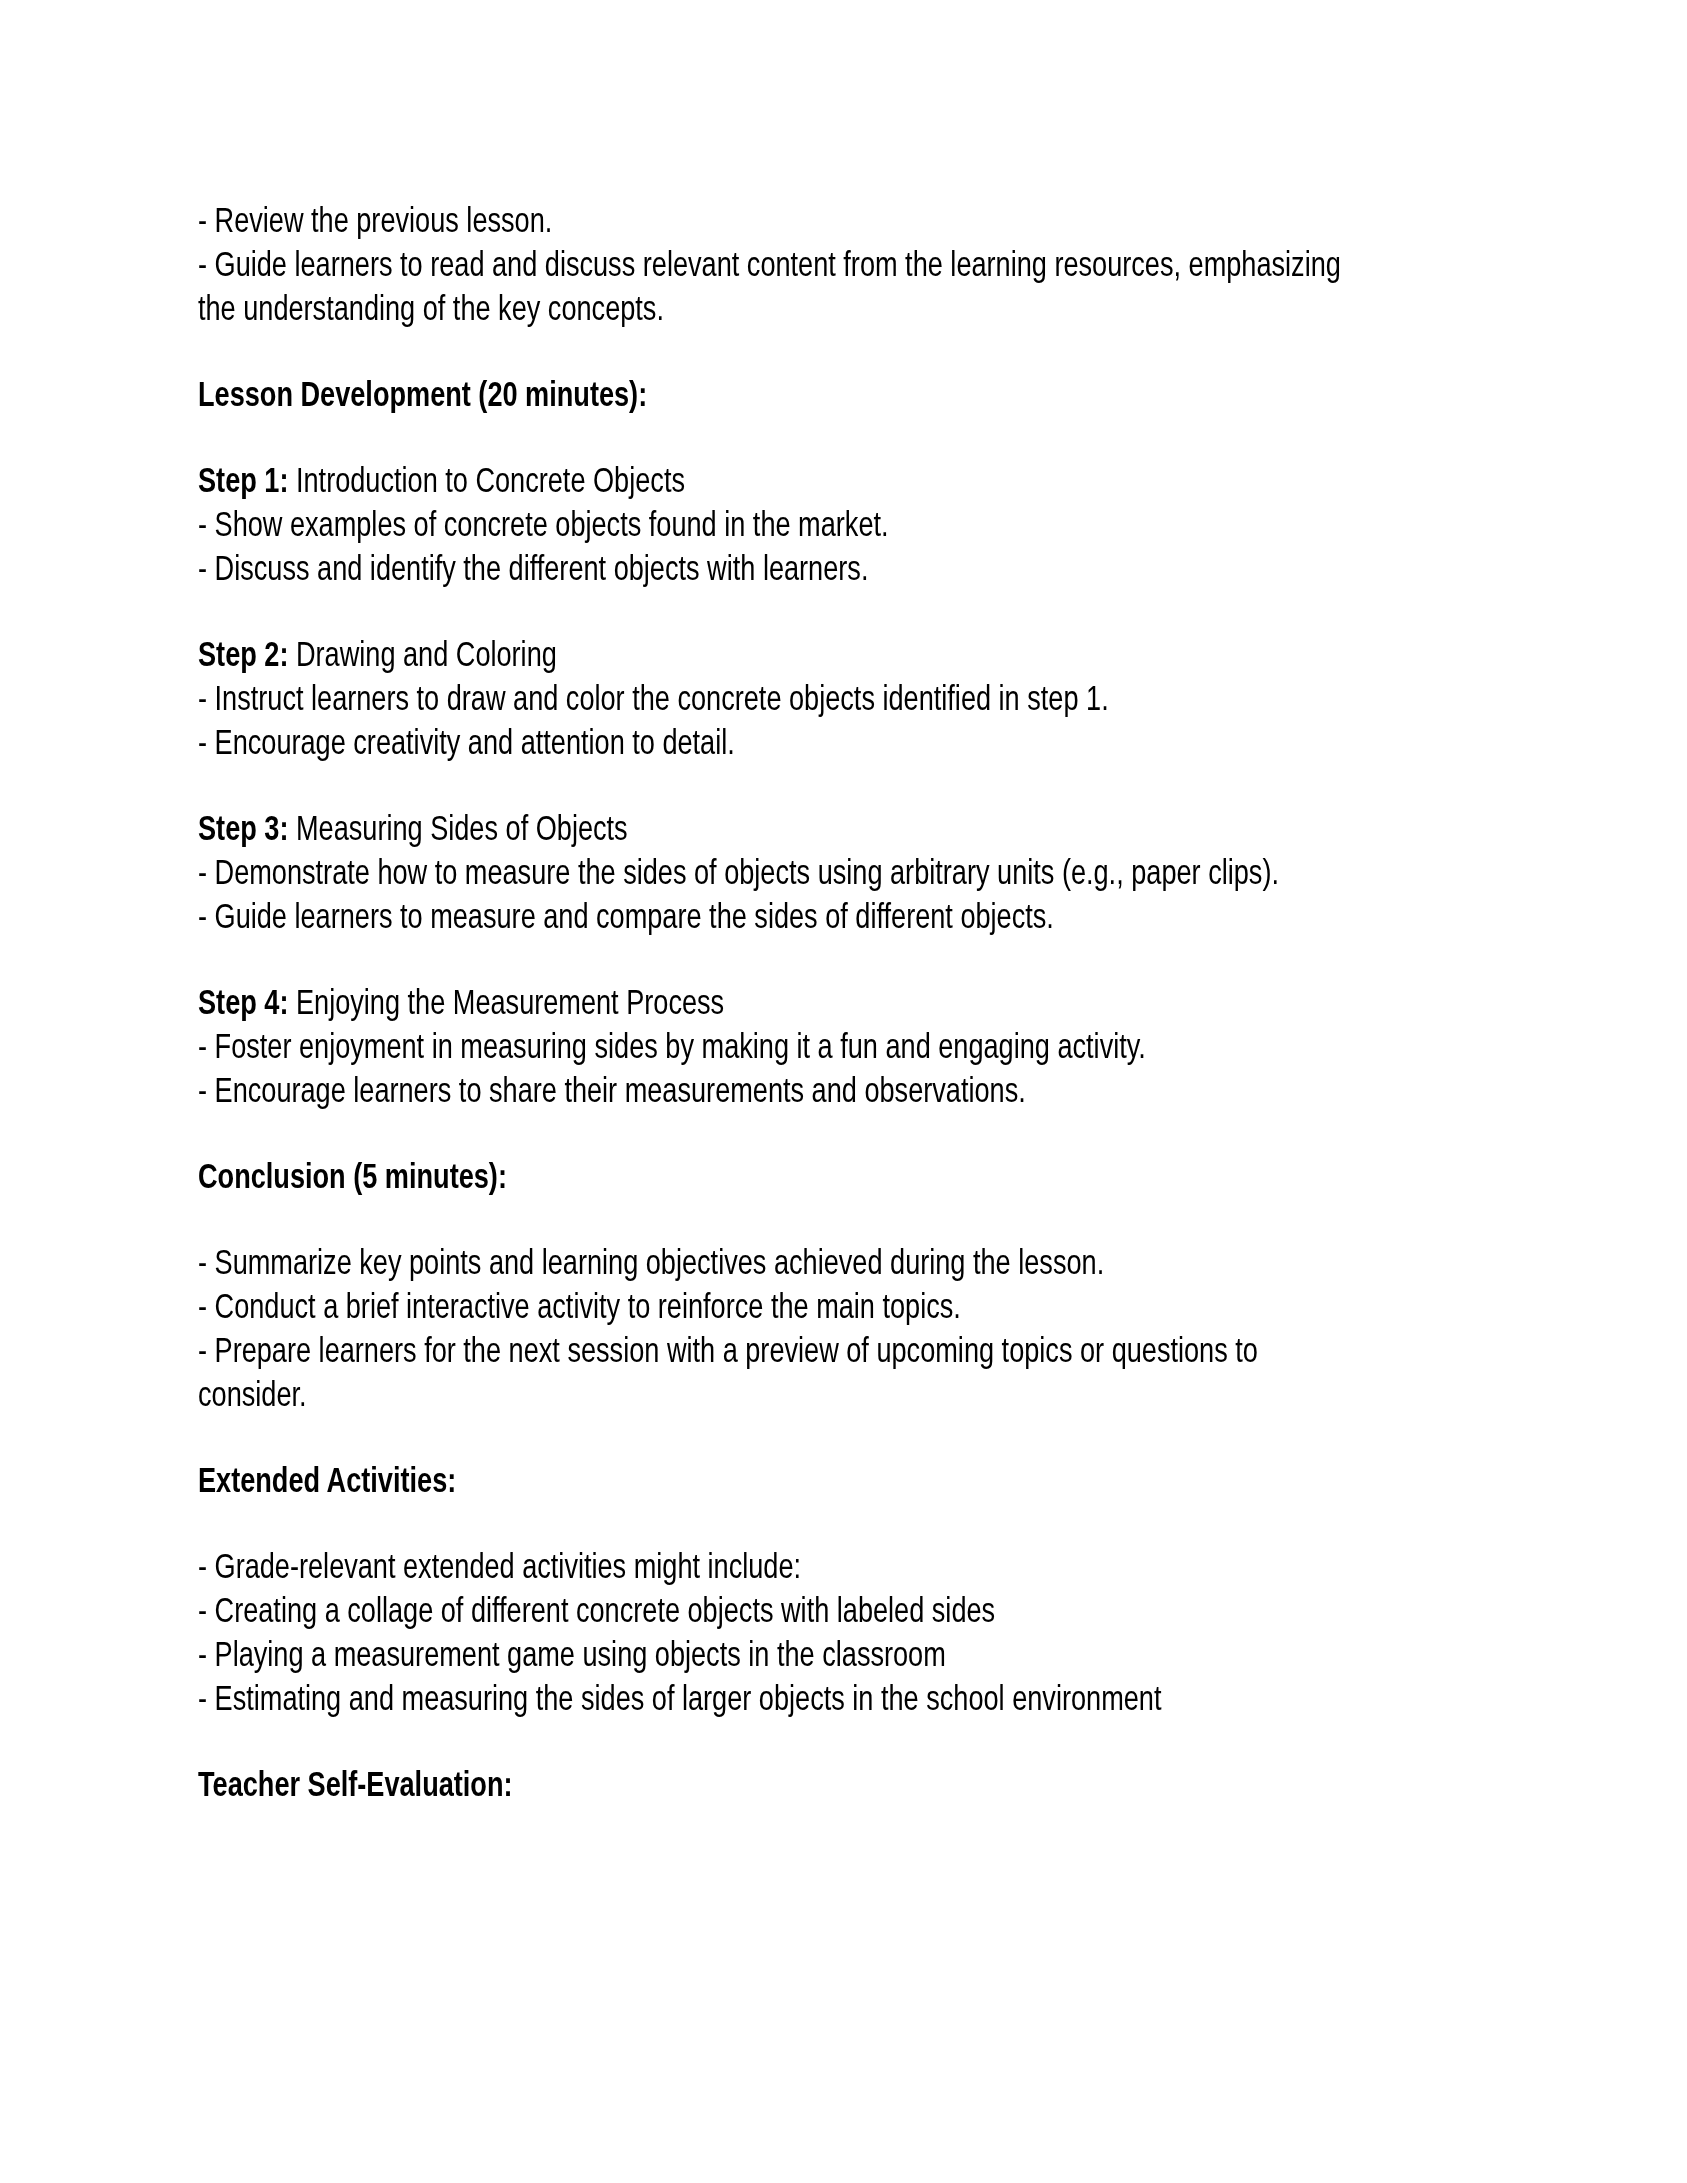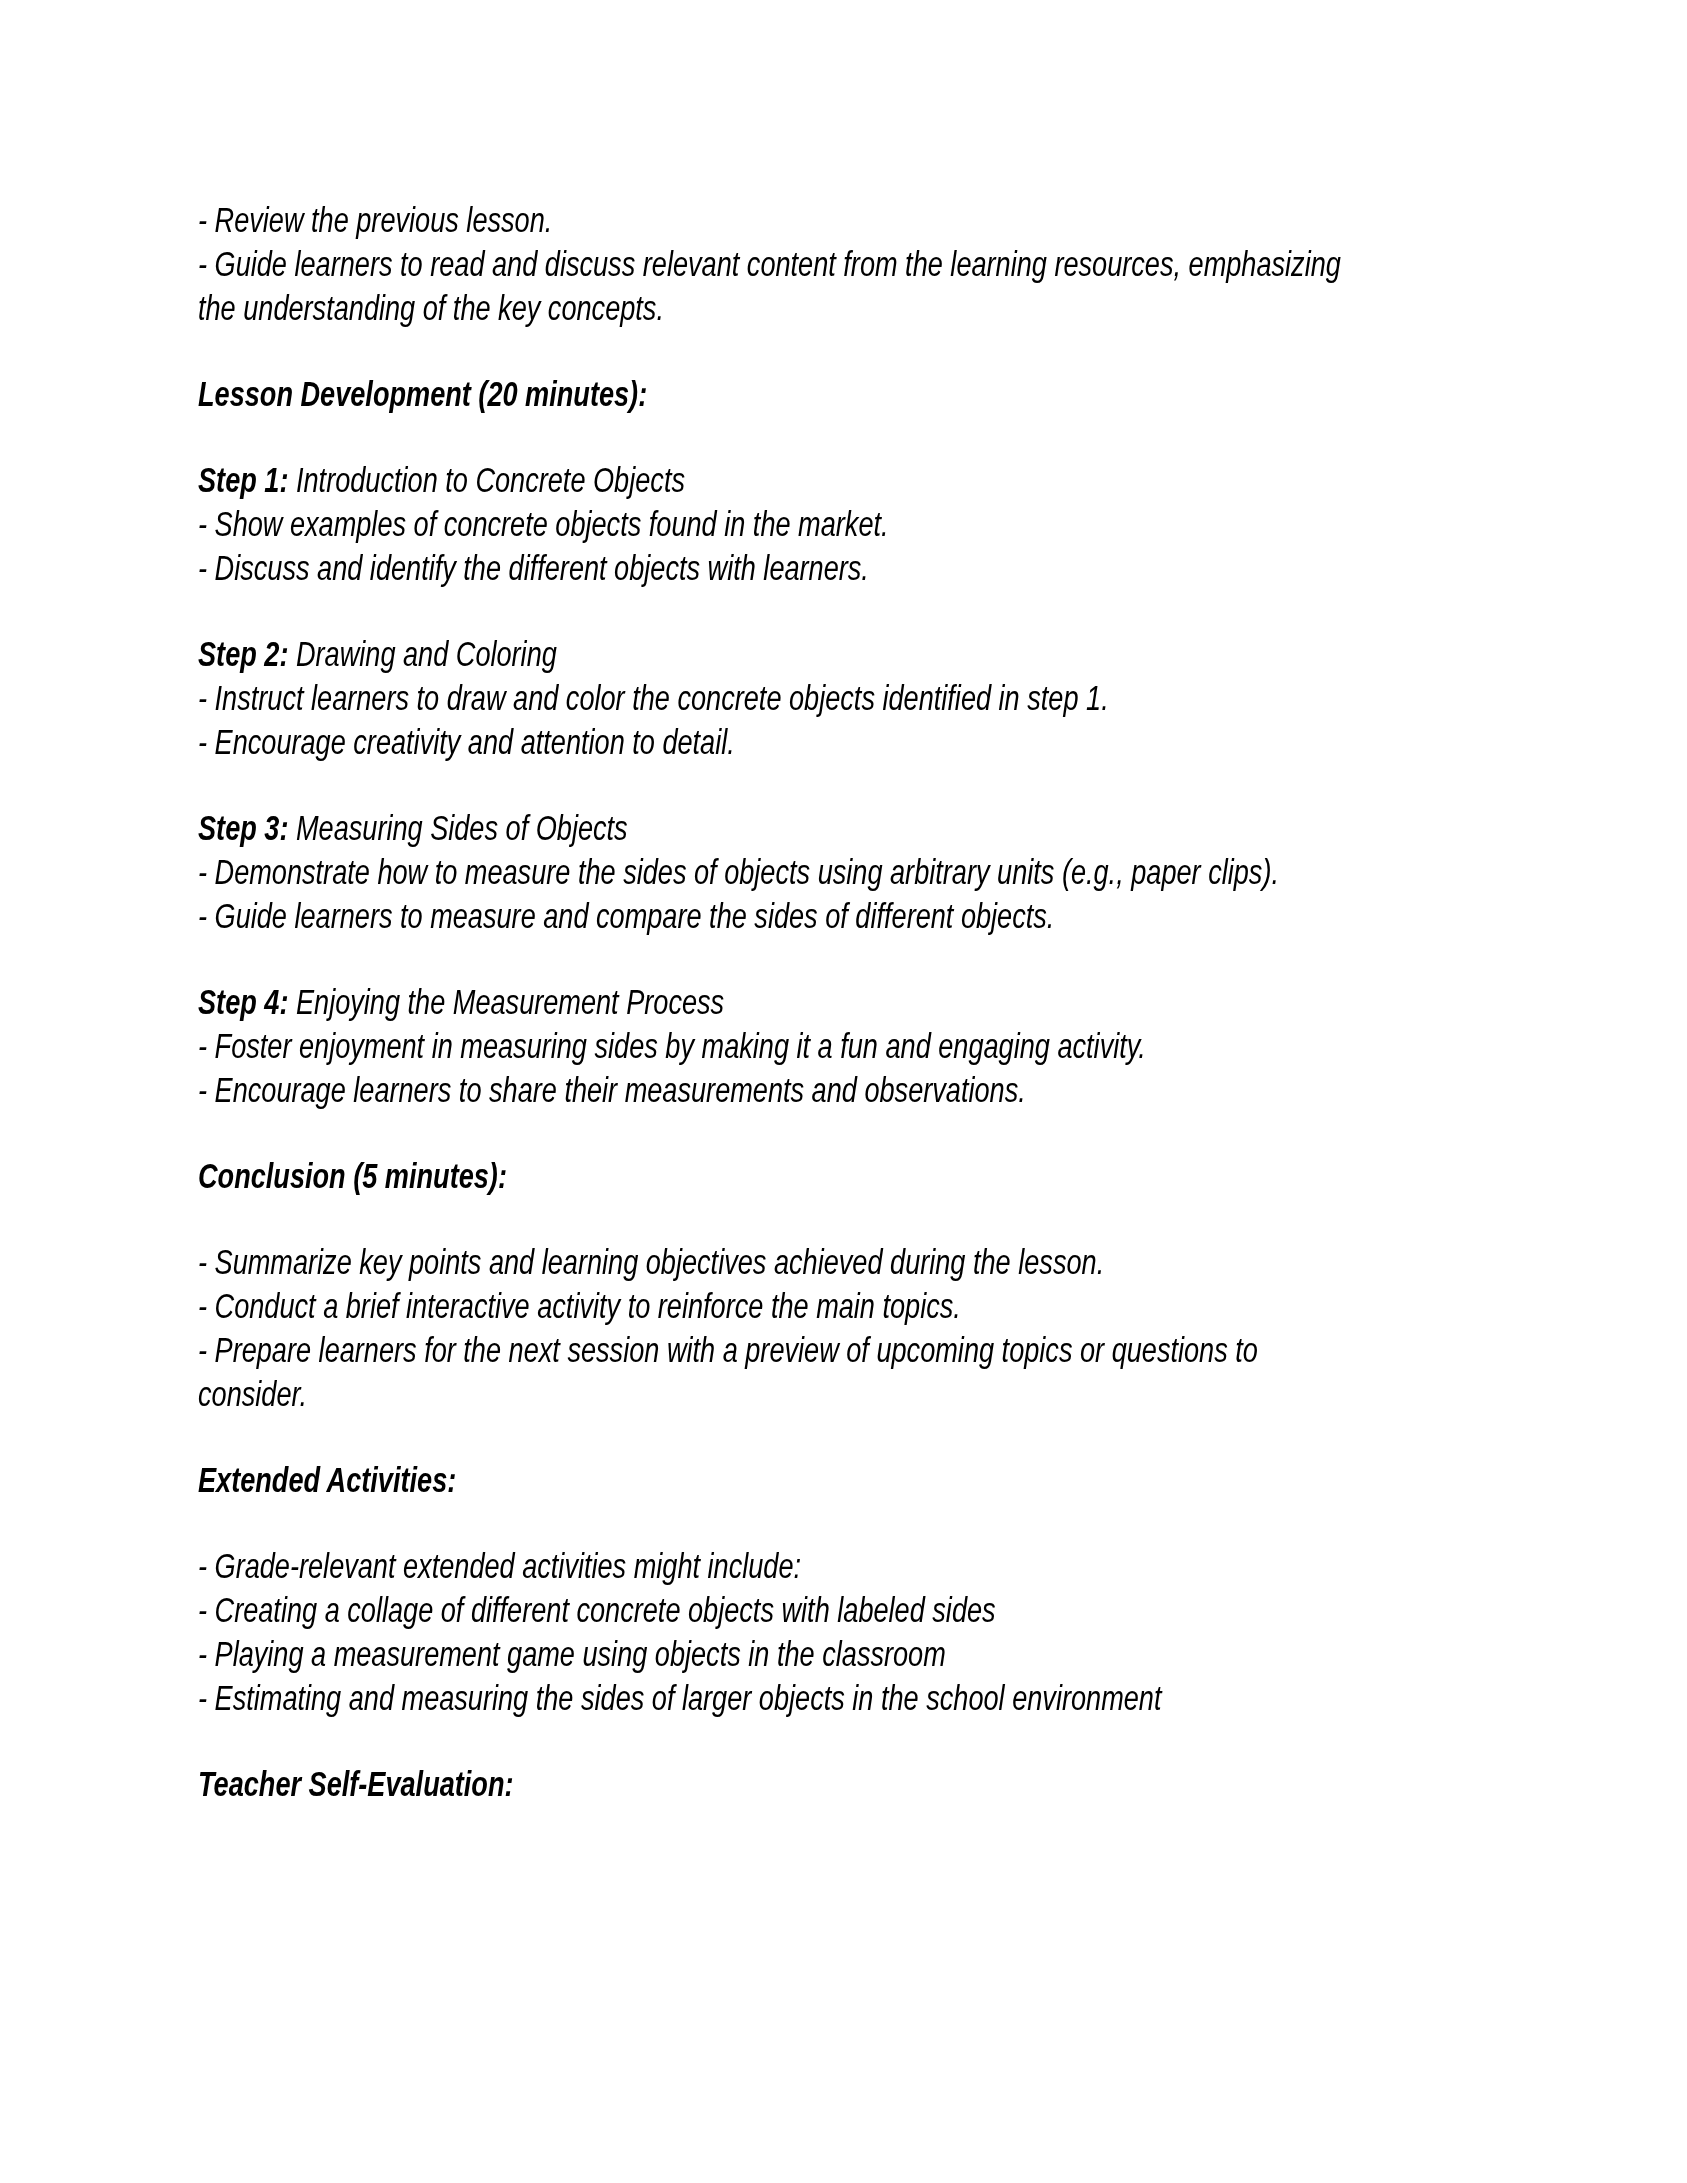--- a/index.html
+++ b/index.html
@@ -4,21 +4,20 @@
 <style>
   html,body{margin:0;padding:0;background:#ffffff;}
   .page{
     position:relative;
     width:1687px;
     height:2145px;
     background:#ffffff;
     overflow:hidden;
     font-family:"Liberation Sans",sans-serif;
     color:#000000;
-    font-style:italic;
   }
   .content{
     position:absolute;
     left:198px;
     top:198px;
     width:1667px;
     transform:scaleX(0.775);
     transform-origin:0 0;
     font-size:35px;
     line-height:44px;

